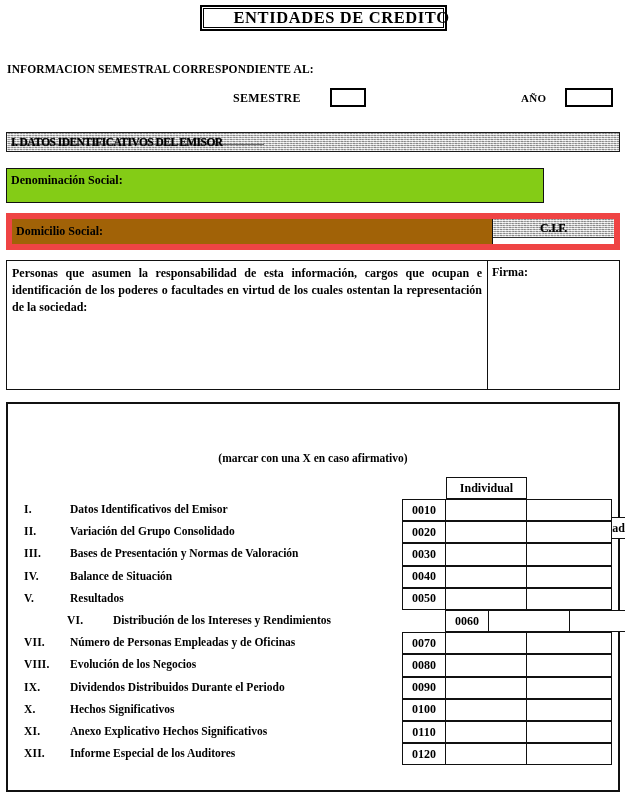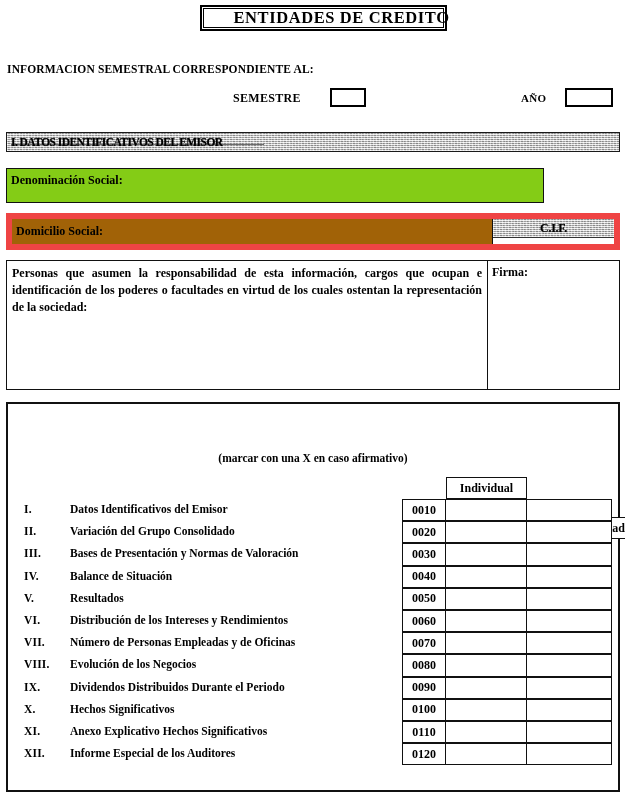--- a/index.html
+++ b/index.html
@@ -431,21 +431,21 @@
         <div class="row-cell-individual"></div>
         <div class="row-cell-consolidado"></div>
       </div>
       <div class="row" style="top: 183.8px;">
         <span class="row-numeral">V.</span>
         <span class="row-label">Resultados</span>
         <div class="row-code">0050</div>
         <div class="row-cell-individual"></div>
         <div class="row-cell-consolidado"></div>
       </div>
-      <div class="row" style="top: 206px;">
+      <div class="row" style="top: 206px; margin-left: 43px;">
         <span class="row-numeral">VI.</span>
         <span class="row-label">Distribución de los Intereses y Rendimientos</span>
         <div class="row-code">0060</div>
         <div class="row-cell-individual"></div>
         <div class="row-cell-consolidado"></div>
       </div>
       <div class="row" style="top: 228.2px;">
         <span class="row-numeral">VII.</span>
         <span class="row-label">Número de Personas Empleadas y de Oficinas</span>
         <div class="row-code">0070</div>

